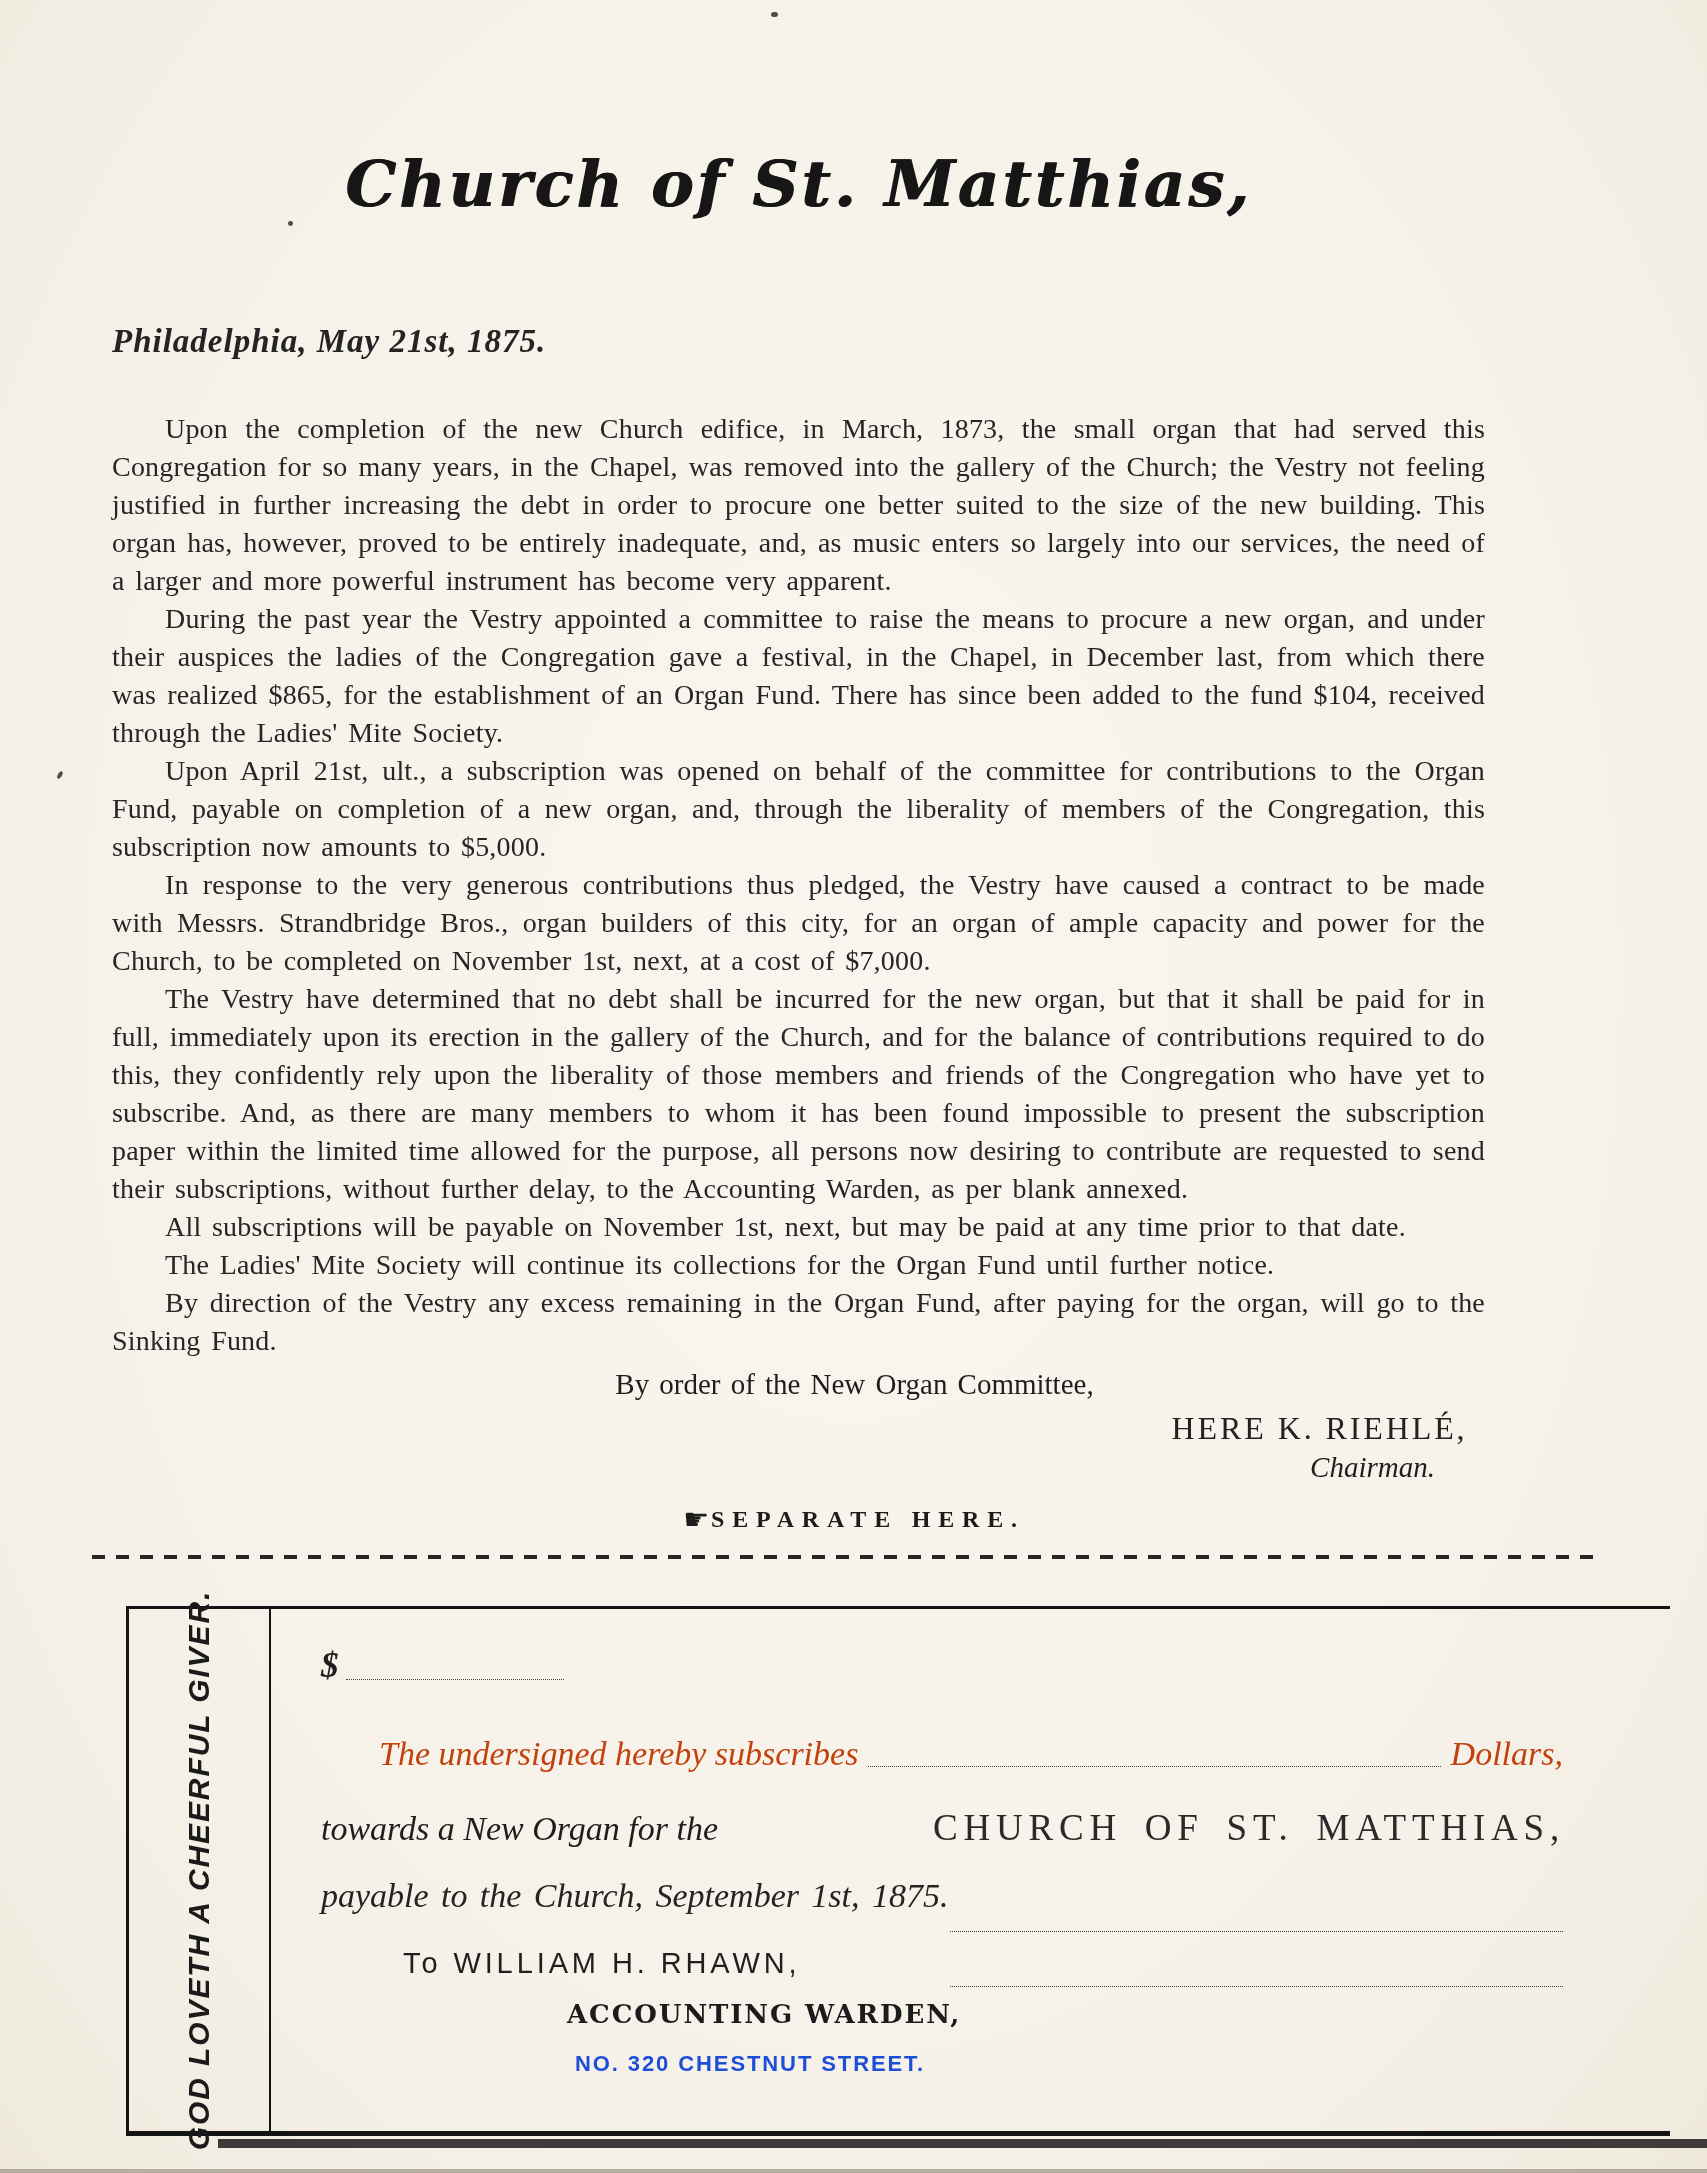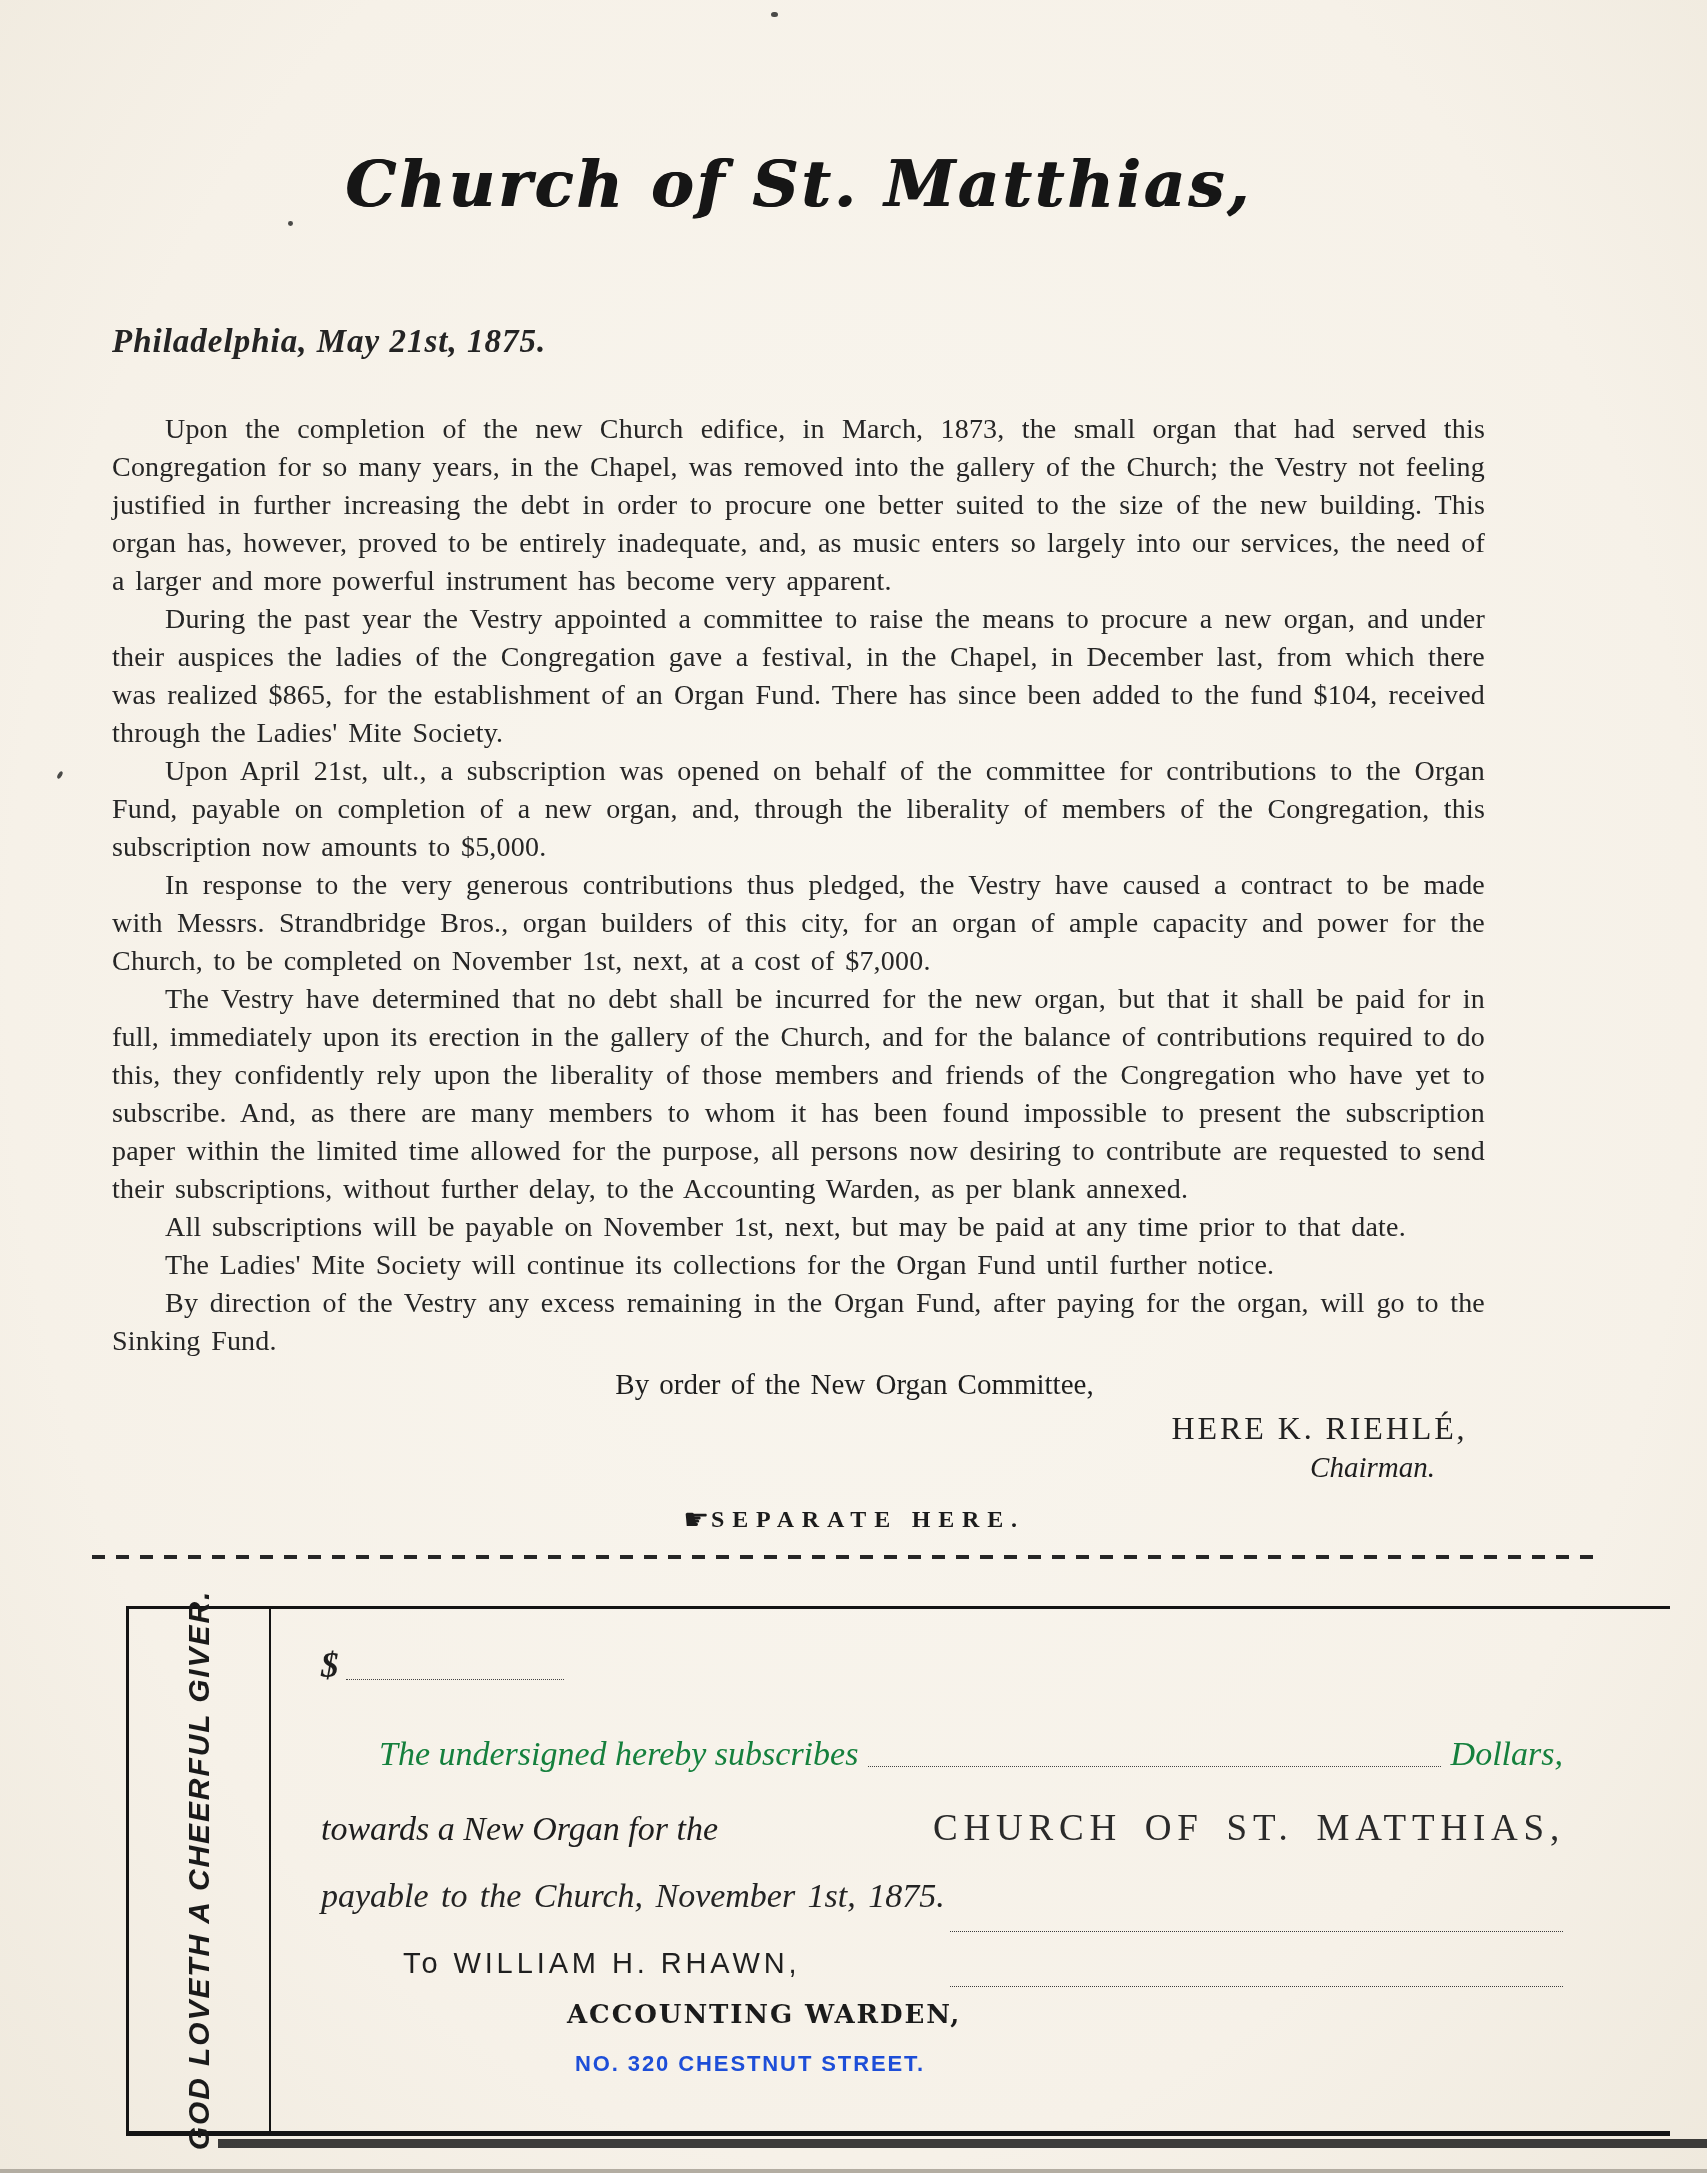--- a/index.html
+++ b/index.html
@@ -50,21 +50,21 @@
   .form{position:absolute;left:143px;top:0;right:0;bottom:0;}
   .it{font-style:italic;}
   .dotted{border-bottom:1.9px dotted #444;display:inline-block;}
   .grow{flex:1 1 auto;margin:0 9.7px 5.8px 9.7px;}
   .row-amount{position:absolute;top:37px;left:49px;font-size:35px;display:flex;align-items:flex-end;}
   .row-amount .dollar{font-style:italic;font-weight:bold;margin-right:7.8px;}
   .row-amount .blank{width:218px;margin-bottom:5.8px;}
   .row-city{position:absolute;top:31px;right:107px;width:626px;display:flex;align-items:flex-end;font-size:36px;}
   .row-city .it{font-weight:bold;color:#242424;}
   .row-subscribe{position:absolute;top:126px;left:107px;right:107px;display:flex;align-items:flex-end;font-size:34px;}
-  .row-subscribe .it{color:#15803d;}
+  .row-subscribe .it{color:#c2410c;}
   .row-towards{position:absolute;top:197px;left:49px;right:105px;display:flex;justify-content:space-between;align-items:baseline;font-size:34px;}
   .caps{font-size:37px;letter-spacing:5.8px;color:#2a2a2a;word-spacing:7.8px;}
   .row-payable{position:absolute;top:268px;left:49px;font-size:34px;color:#242424;word-spacing:3.9px;}
   .abs-line{position:absolute;right:107px;width:613px;height:0;border-bottom:1.9px dotted #3c3c3c;}
   .line-a{top:322px;}
   .line-b{top:377px;}
   .row-to{
     position:absolute;top:338px;left:131px;
     font-family:"Liberation Sans", sans-serif;font-size:29px;letter-spacing:3.9px;color:#1f1f1f;
   }
@@ -120,21 +120,21 @@
     </div>
     <div class="row-subscribe">
       <span class="it">The undersigned hereby subscribes</span>
       <span class="dotted grow"></span>
       <span class="it">Dollars,</span>
     </div>
     <div class="row-towards">
       <span class="it">towards a New Organ for the</span>
       <span class="caps">CHURCH OF ST. MATTHIAS,</span>
     </div>
-    <div class="row-payable it">payable to the Church, November 1st, 1875.</div>
+    <div class="row-payable it">payable to the Church, September 1st, 1875.</div>
     <div class="abs-line line-a"></div>
     <div class="abs-line line-b"></div>
     <div class="row-to">To WILLIAM H. RHAWN,</div>
     <div class="row-warden">ACCOUNTING WARDEN,</div>
     <div class="row-address">NO. 320 CHESTNUT STREET.</div>
   </div>
 </div>
 
 <div class="scan-edge-dark"></div>
 <div class="scan-edge-bottom"></div>

